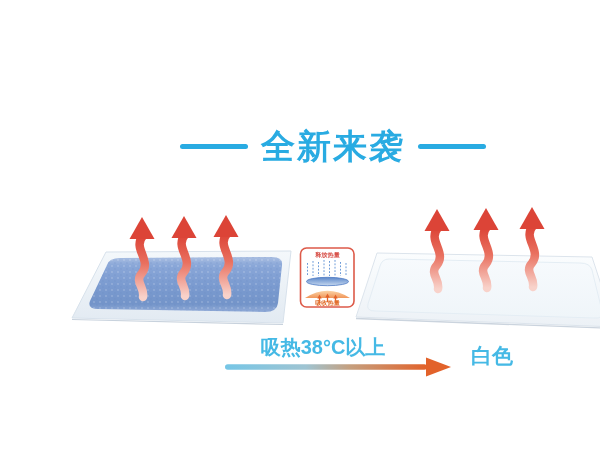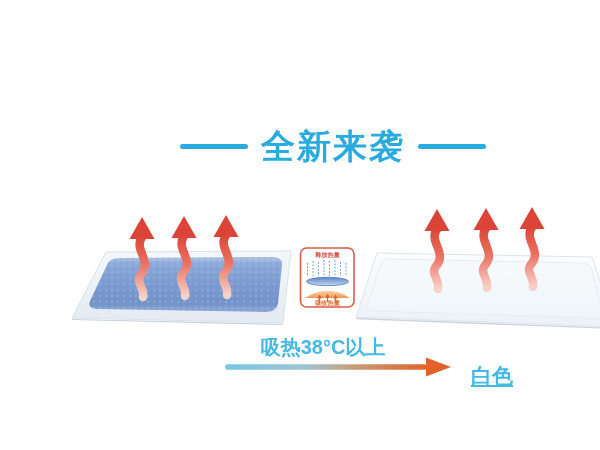--- a/index.html
+++ b/index.html
@@ -22,21 +22,21 @@
     font-size:34px;font-weight:bold;color:#29ABE2;letter-spacing:2px;line-height:1;
   }
   
   .lbl{
     position:absolute;color:#45B9E5;font-weight:bold;
     font-size:21px;line-height:1.1;text-align:center;white-space:nowrap;
   }
   .lbl-left{left:104px;top:352px;width:66px;}
   .lbl-cond{left:198px;top:336px;width:162px;font-size:20px;}
   .lbl-act{left:262px;top:377px;width:58px;}
-  .lbl-right{left:417px;top:364px;width:62px;text-decoration:underline;}
+  .lbl-right{left:417px;top:344px;width:62px;}
 </style>
 </head>
 <body>
 
 <div class="canvas">
 
   <svg class="art" width="600" height="450" viewBox="0 0 600 450">
     <defs>
       <linearGradient id="leftBack" x1="0" y1="0" x2="0" y2="1">
         <stop offset="0" stop-color="#F4F8FB"></stop>

